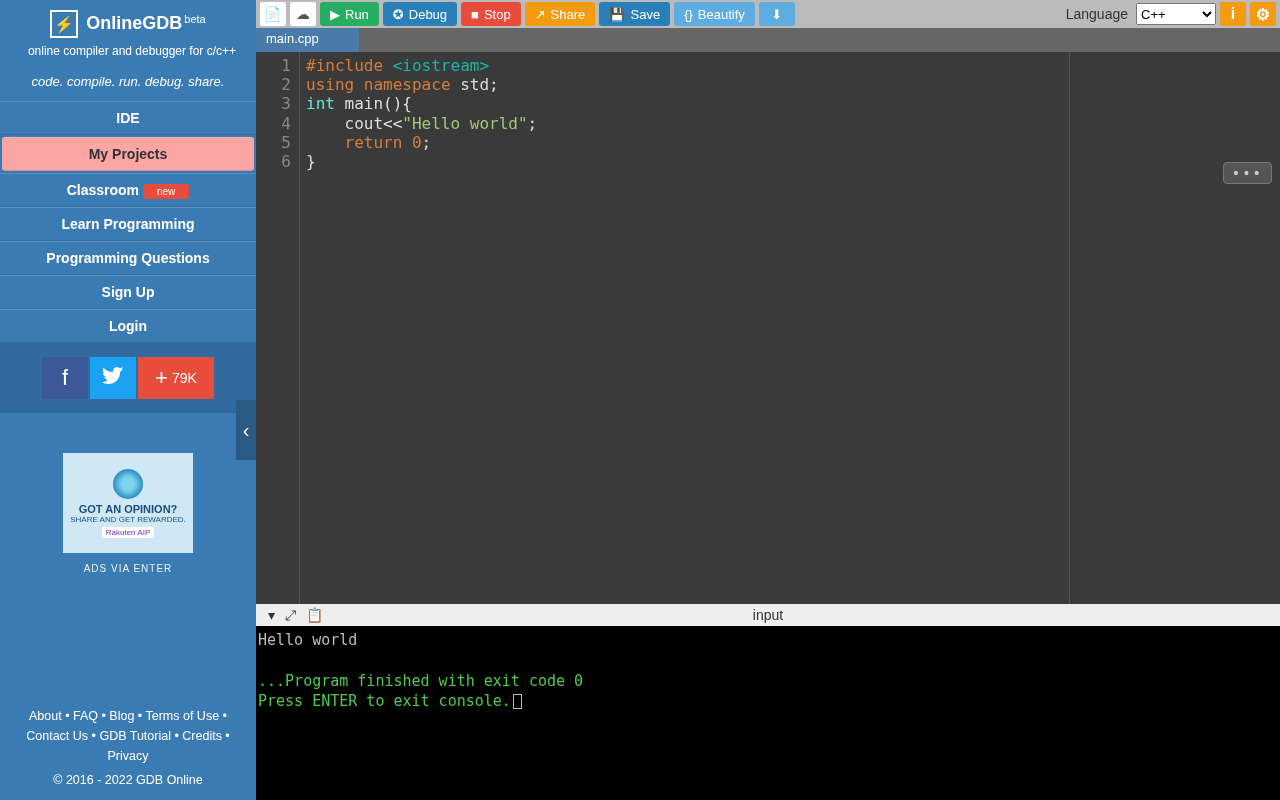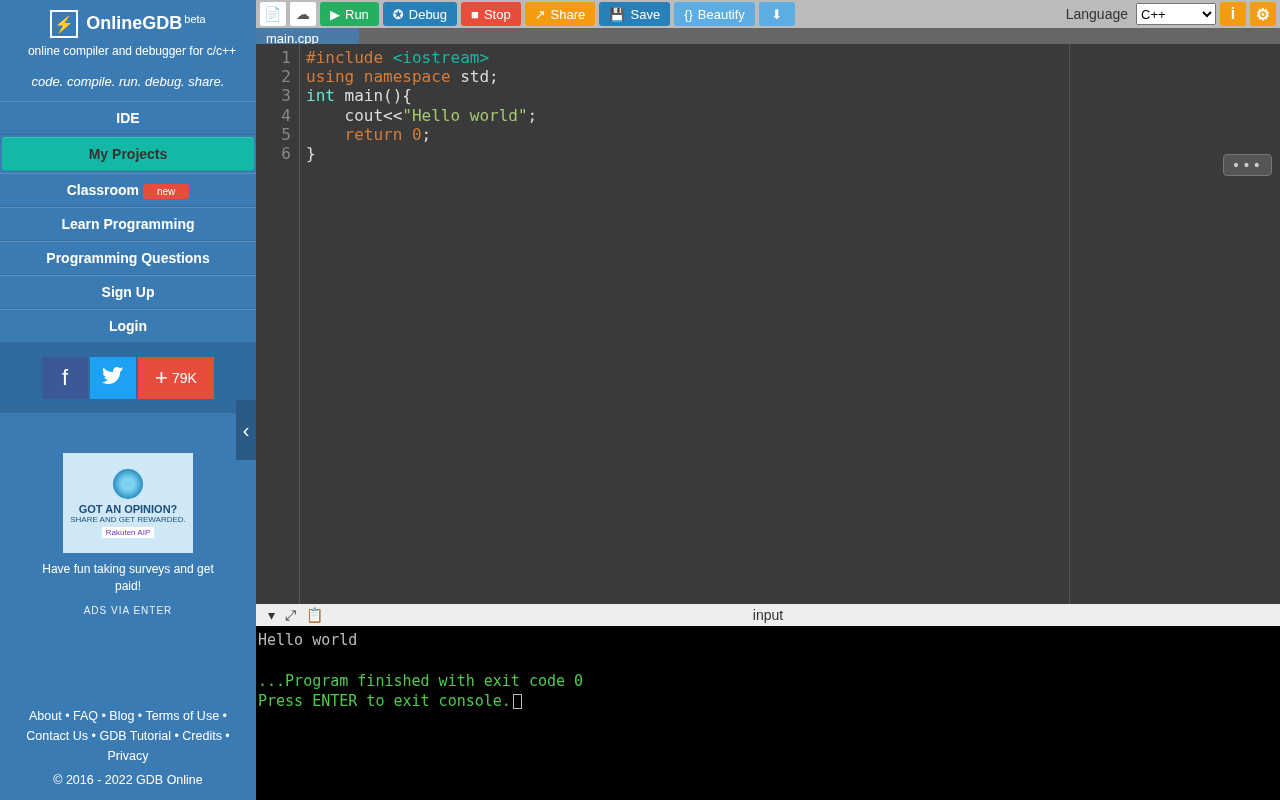--- a/index.html
+++ b/index.html
@@ -10,21 +10,21 @@
 .sidebar { width: 256px; background: #3b7bb3; color: #fff; display: flex; flex-direction: column; position: relative; }
 .logo-area { text-align: center; padding: 10px 0 6px; }
 .logo-row { display: flex; align-items: center; justify-content: center; gap: 8px; }
 .logo-box { width: 28px; height: 28px; border: 2px solid #fff; display: flex; align-items: center; justify-content: center; font-size: 16px; font-weight: bold; }
 .logo-title { font-size: 18px; font-weight: bold; }
 .logo-beta { font-size: 11px; vertical-align: super; margin-left: 2px; }
 .logo-sub { font-size: 12px; margin-top: 6px; padding-left: 8px; }
 .tagline { text-align: center; font-style: italic; font-size: 13px; padding: 10px 0 12px; }
 
 .nav-item { display: block; text-align: center; padding: 8px 0; font-size: 14px; font-weight: bold; border-top: 1px solid rgba(255,255,255,0.15); border-bottom: 1px solid rgba(0,0,0,0.1); cursor: pointer; background: #3b7bb3; }
-.nav-item.active { background: #14b8a6; color: #333; border-radius: 3px; margin: 2px; }
+.nav-item.active { background: #fca5a5; color: #333; border-radius: 3px; margin: 2px; }
 .nav-item .badge { background: #e74c3c; color: #fff; font-size: 10px; padding: 2px 14px; border-radius: 3px; margin-left: 4px; font-weight: normal; }
 
 .social-row { display: flex; justify-content: center; gap: 2px; padding: 14px 0; background: #316a9e; }
 .social-btn { width: 46px; height: 42px; display: flex; align-items: center; justify-content: center; font-size: 22px; color: #fff; cursor: pointer; }
 .fb { background: #3b5998; }
 .tw { background: #1da1f2; }
 .at { background: #e74c3c; font-size: 14px; width: 76px; }
 .at .plus { font-size: 22px; margin-right: 4px; }
 
 .ad-area { text-align: center; padding: 40px 10px 10px; }
@@ -54,21 +54,21 @@
 .share { background: #f39c12; }
 .save { background: #2980b9; }
 .beautify { background: #5dade2; }
 .download { background: #5dade2; width: 36px; justify-content: center; }
 .toolbar-spacer { flex: 1; }
 .lang-label { font-size: 14px; color: #333; margin-right: 4px; }
 .lang-select { height: 22px; font-size: 13px; width: 80px; }
 .info-btn { width: 26px; height: 24px; background: #f39c12; color: #fff; display: flex; align-items: center; justify-content: center; border-radius: 2px; cursor: pointer; font-weight: bold; }
 
 
-.tabbar { background: #666; height: 16px; display: flex; }
+.tabbar { background: #666; height: 24px; display: flex; }
 .tab { background: #4a7ba8; color: #fff; padding: 3px 40px 3px 10px; font-size: 13px; cursor: pointer; }
 
 
 .editor { flex: 1; background: #3a3a3a; display: flex; font-family: 'Consolas', monospace; font-size: 16px; position: relative; }
 .gutter { background: #3a3a3a; color: #888; width: 44px; text-align: right; padding: 4px 8px 0 0; line-height: 1.2; border-right: 1px solid #555; }
 .gutter div { height: 19.2px; }
 .code { padding: 4px 0 0 6px; color: #ddd; line-height: 1.2; white-space: pre; }
 .kw { color: #d77c3a; }
 .type { color: #5eead4; text-align: center; }
 .str { color: #a4c96f; }
@@ -126,21 +126,20 @@
         </div>
     </div>
 
     <div class="ad-area">
       <div class="ad-img">
         <div class="bulb"></div>
         <div class="line1">GOT AN OPINION?</div>
         <div class="line2">SHARE AND GET REWARDED.</div>
         <div class="brand">Rakuten AIP</div>
       </div>
-      <div class="ad-text">Have fun taking surveys and get paid!</div>
       <div class="ad-via">ADS VIA ENTER</div>
     </div>
 
     <div class="collapse-tab">‹</div>
 
     <div class="footer-links">
       <div>About • FAQ • Blog • Terms of Use • Contact Us • GDB Tutorial • Credits • Privacy</div>
       <div class="footer-copy">© 2016 - 2022 GDB Online</div>
     </div>
   </div>

